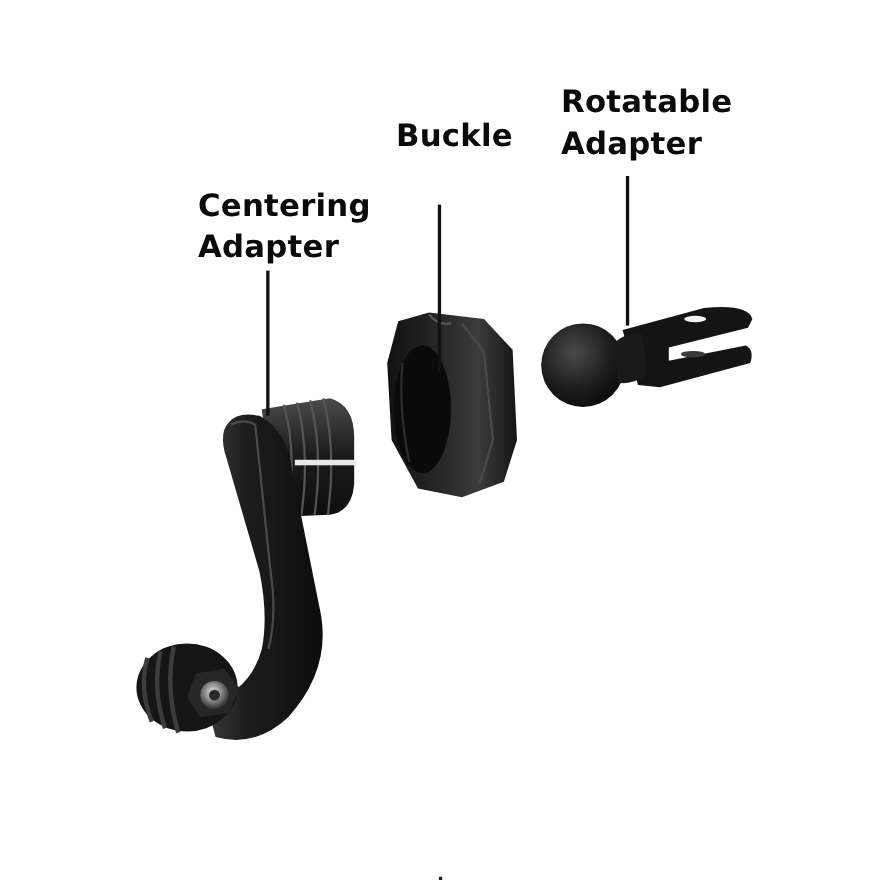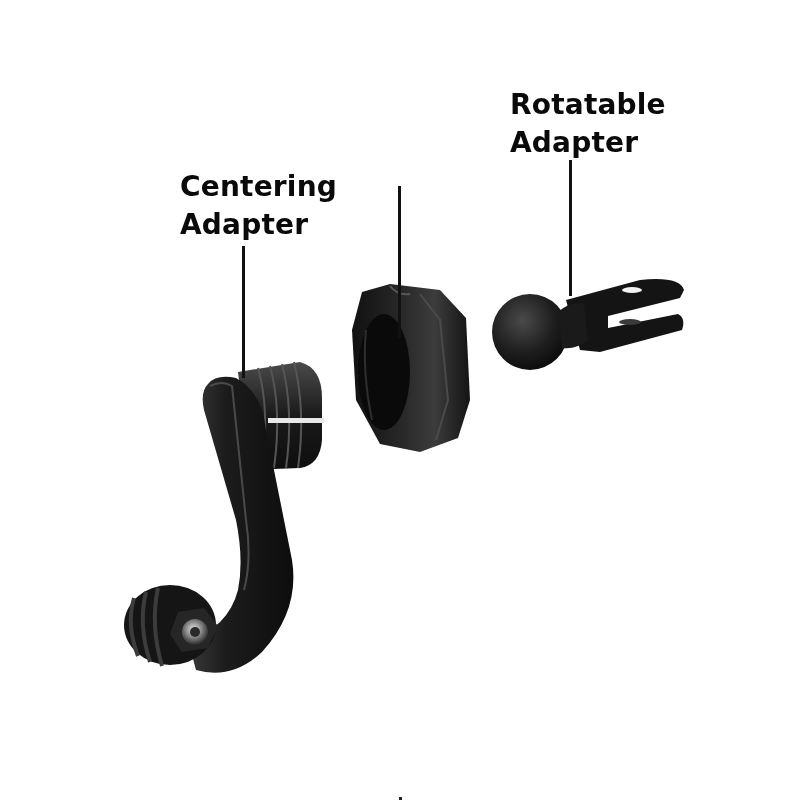--- a/index.html
+++ b/index.html
@@ -86,23 +86,24 @@
     </g>
   </svg>
 
   <div class="label" style="left:180px; top:154px;margin-top:14px;">
     <span>Centering</span>
     <span>Adapter</span>
   </div>
   <div class="leader" style="left:242px; top:246px; height:132px;"></div>
 
   <div class="label" style="left:360px; top:105px;">
+    <span>Buckle</span>
   </div>
   <div class="leader" style="left:398px; top:186px; height:152px;"></div>
 
-  <div class="label" style="left:510px; top:74px;margin-top:12px;">
+  <div class="label" style="left:510px; top:74px;">
     <span>Rotatable</span>
     <span>Adapter</span>
   </div>
   <div class="leader" style="left:569px; top:160px; height:136px;"></div>
 
   <div class="dot" style="left:399px; top:797px;"></div>
 </div>
 
 </body></html>

